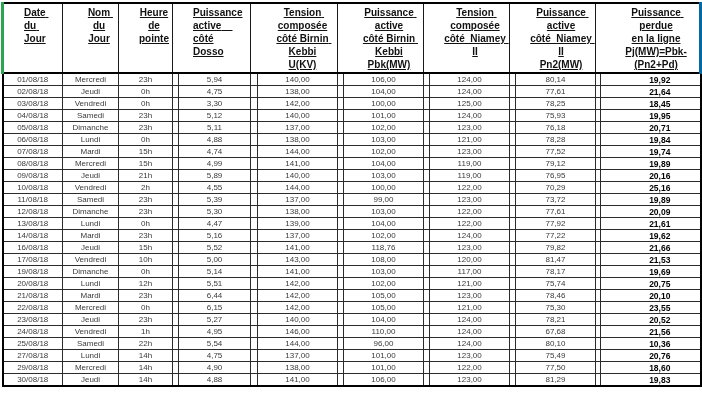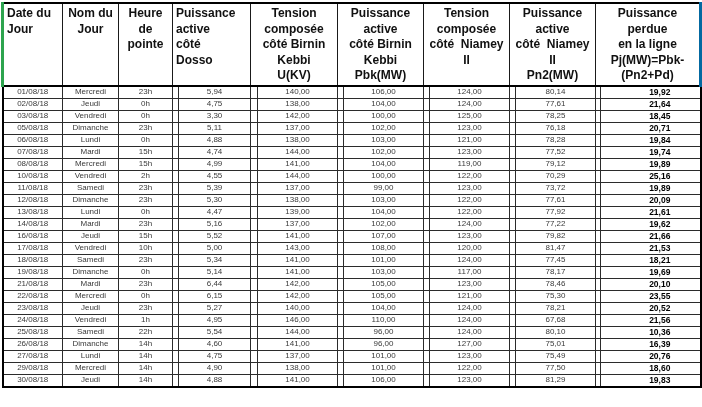--- a/index.html
+++ b/index.html
@@ -18,30 +18,31 @@
   }
   table.grid {
     border-collapse: collapse;
     table-layout: fixed;
     width: 699px;
     border: 2px solid #000000;
   }
   table.grid th {
     border: 1px solid #1a1a1a;
     border-bottom: 2px solid #000000;
-    font-size: 12px;
+    font-size: 10px;
     font-weight: bold;
     color: #111111;
-    padding: 2px 3px 1px 3px;
+    padding: 2px 3px 1px 20px;
     height: 34px;
     vertical-align: top;
     text-align: center;
     white-space: pre-wrap;
     line-height: 1.3;
     overflow: hidden;
+    text-decoration: underline;
   }
   table.grid th.al { text-align: left; }
   table.grid th.green-left { border-left: 3px solid #2da44e; }
   table.grid th.green-right { border-right: 3px solid #0369a1; }
   table.grid td.c {
     border: 1px solid #2b2b2b;
     font-size: 8px;
     color: #3a3a3a;
     text-align: center;
     height: 11px;
@@ -159,20 +160,37 @@
           <td class="sp"></td>
           <td class="c">100,00</td>
           <td class="sp"></td>
           <td class="c">125,00</td>
           <td class="sp"></td>
           <td class="c">78,25</td>
           <td class="sp"></td>
           <td class="c bold">18,45</td>
         </tr>
         <tr>
+          <td class="c">04/08/18</td>
+          <td class="c">Samedi</td>
+          <td class="c">23h</td>
+          <td class="sp"></td>
+          <td class="c">5,12</td>
+          <td class="sp"></td>
+          <td class="c">140,00</td>
+          <td class="sp"></td>
+          <td class="c">101,00</td>
+          <td class="sp"></td>
+          <td class="c">124,00</td>
+          <td class="sp"></td>
+          <td class="c">75,93</td>
+          <td class="sp"></td>
+          <td class="c bold">19,95</td>
+        </tr>
+        <tr>
           <td class="c">05/08/18</td>
           <td class="c">Dimanche</td>
           <td class="c">23h</td>
           <td class="sp"></td>
           <td class="c">5,11</td>
           <td class="sp"></td>
           <td class="c">137,00</td>
           <td class="sp"></td>
           <td class="c">102,00</td>
           <td class="sp"></td>
@@ -227,20 +245,37 @@
           <td class="sp"></td>
           <td class="c">104,00</td>
           <td class="sp"></td>
           <td class="c">119,00</td>
           <td class="sp"></td>
           <td class="c">79,12</td>
           <td class="sp"></td>
           <td class="c bold">19,89</td>
         </tr>
         <tr>
+          <td class="c">09/08/18</td>
+          <td class="c">Jeudi</td>
+          <td class="c">21h</td>
+          <td class="sp"></td>
+          <td class="c">5,89</td>
+          <td class="sp"></td>
+          <td class="c">140,00</td>
+          <td class="sp"></td>
+          <td class="c">103,00</td>
+          <td class="sp"></td>
+          <td class="c">119,00</td>
+          <td class="sp"></td>
+          <td class="c">76,95</td>
+          <td class="sp"></td>
+          <td class="c bold">20,16</td>
+        </tr>
+        <tr>
           <td class="c">10/08/18</td>
           <td class="c">Vendredi</td>
           <td class="c">2h</td>
           <td class="sp"></td>
           <td class="c">4,55</td>
           <td class="sp"></td>
           <td class="c">144,00</td>
           <td class="sp"></td>
           <td class="c">100,00</td>
           <td class="sp"></td>
@@ -320,21 +355,21 @@
         </tr>
         <tr>
           <td class="c">16/08/18</td>
           <td class="c">Jeudi</td>
           <td class="c">15h</td>
           <td class="sp"></td>
           <td class="c">5,52</td>
           <td class="sp"></td>
           <td class="c">141,00</td>
           <td class="sp"></td>
-          <td class="c">107,00</td>
+          <td class="c">118,76</td>
           <td class="sp"></td>
           <td class="c">123,00</td>
           <td class="sp"></td>
           <td class="c">79,82</td>
           <td class="sp"></td>
           <td class="c bold">21,66</td>
         </tr>
         <tr>
           <td class="c">17/08/18</td>
           <td class="c">Vendredi</td>
@@ -346,54 +381,54 @@
           <td class="sp"></td>
           <td class="c">108,00</td>
           <td class="sp"></td>
           <td class="c">120,00</td>
           <td class="sp"></td>
           <td class="c">81,47</td>
           <td class="sp"></td>
           <td class="c bold">21,53</td>
         </tr>
         <tr>
-          <td class="c">18/08/18</td>
-          <td class="c">Samedi</td>
-          <td class="c">23h</td>
-          <td class="sp"></td>
-          <td class="c">5,34</td>
-          <td class="sp"></td>
-          <td class="c">141,00</td>
-          <td class="sp"></td>
-          <td class="c">101,00</td>
-          <td class="sp"></td>
-          <td class="c">124,00</td>
-          <td class="sp"></td>
-          <td class="c">77,45</td>
-          <td class="sp"></td>
-          <td class="c bold">18,21</td>
-        </tr>
-        <tr>
           <td class="c">19/08/18</td>
           <td class="c">Dimanche</td>
           <td class="c">0h</td>
           <td class="sp"></td>
           <td class="c">5,14</td>
           <td class="sp"></td>
           <td class="c">141,00</td>
           <td class="sp"></td>
           <td class="c">103,00</td>
           <td class="sp"></td>
           <td class="c">117,00</td>
           <td class="sp"></td>
           <td class="c">78,17</td>
           <td class="sp"></td>
           <td class="c bold">19,69</td>
         </tr>
         <tr>
+          <td class="c">20/08/18</td>
+          <td class="c">Lundi</td>
+          <td class="c">12h</td>
+          <td class="sp"></td>
+          <td class="c">5,51</td>
+          <td class="sp"></td>
+          <td class="c">142,00</td>
+          <td class="sp"></td>
+          <td class="c">102,00</td>
+          <td class="sp"></td>
+          <td class="c">121,00</td>
+          <td class="sp"></td>
+          <td class="c">75,74</td>
+          <td class="sp"></td>
+          <td class="c bold">20,75</td>
+        </tr>
+        <tr>
           <td class="c">21/08/18</td>
           <td class="c">Mardi</td>
           <td class="c">23h</td>
           <td class="sp"></td>
           <td class="c">6,44</td>
           <td class="sp"></td>
           <td class="c">142,00</td>
           <td class="sp"></td>
           <td class="c">105,00</td>
           <td class="sp"></td>
@@ -463,37 +498,20 @@
           <td class="sp"></td>
           <td class="c">144,00</td>
           <td class="sp"></td>
           <td class="c">96,00</td>
           <td class="sp"></td>
           <td class="c">124,00</td>
           <td class="sp"></td>
           <td class="c">80,10</td>
           <td class="sp"></td>
           <td class="c bold">10,36</td>
-        </tr>
-        <tr>
-          <td class="c">26/08/18</td>
-          <td class="c">Dimanche</td>
-          <td class="c">14h</td>
-          <td class="sp"></td>
-          <td class="c">4,60</td>
-          <td class="sp"></td>
-          <td class="c">141,00</td>
-          <td class="sp"></td>
-          <td class="c">96,00</td>
-          <td class="sp"></td>
-          <td class="c">127,00</td>
-          <td class="sp"></td>
-          <td class="c">75,01</td>
-          <td class="sp"></td>
-          <td class="c bold">16,39</td>
         </tr>
         <tr>
           <td class="c">27/08/18</td>
           <td class="c">Lundi</td>
           <td class="c">14h</td>
           <td class="sp"></td>
           <td class="c">4,75</td>
           <td class="sp"></td>
           <td class="c">137,00</td>
           <td class="sp"></td>

